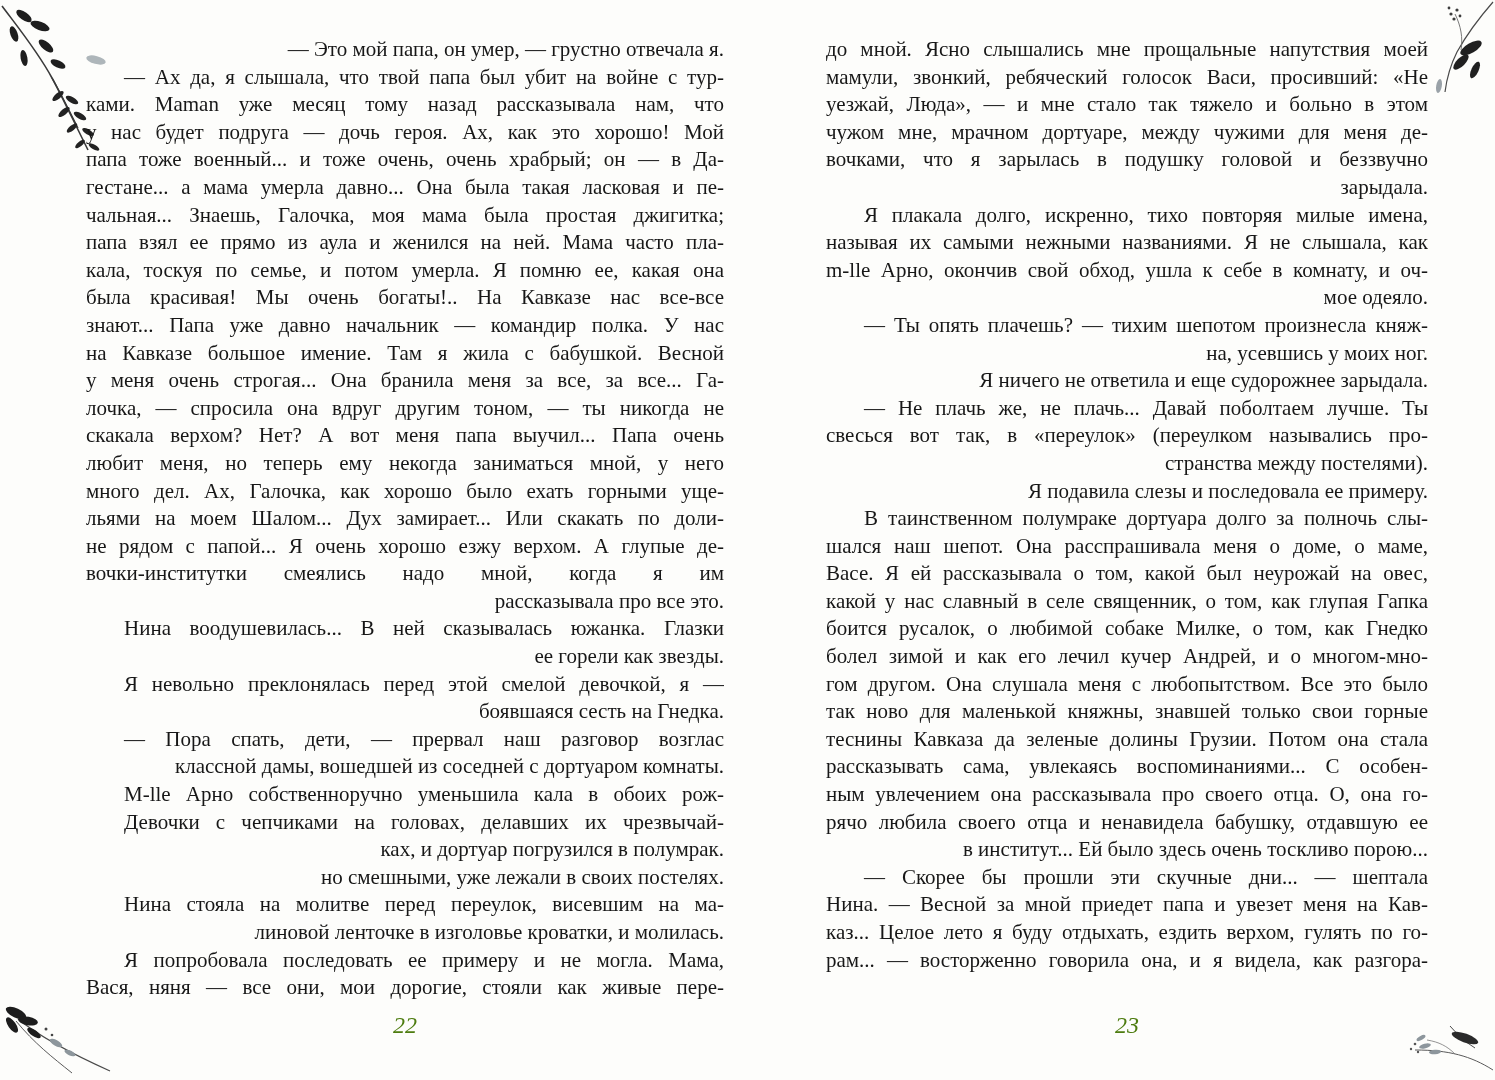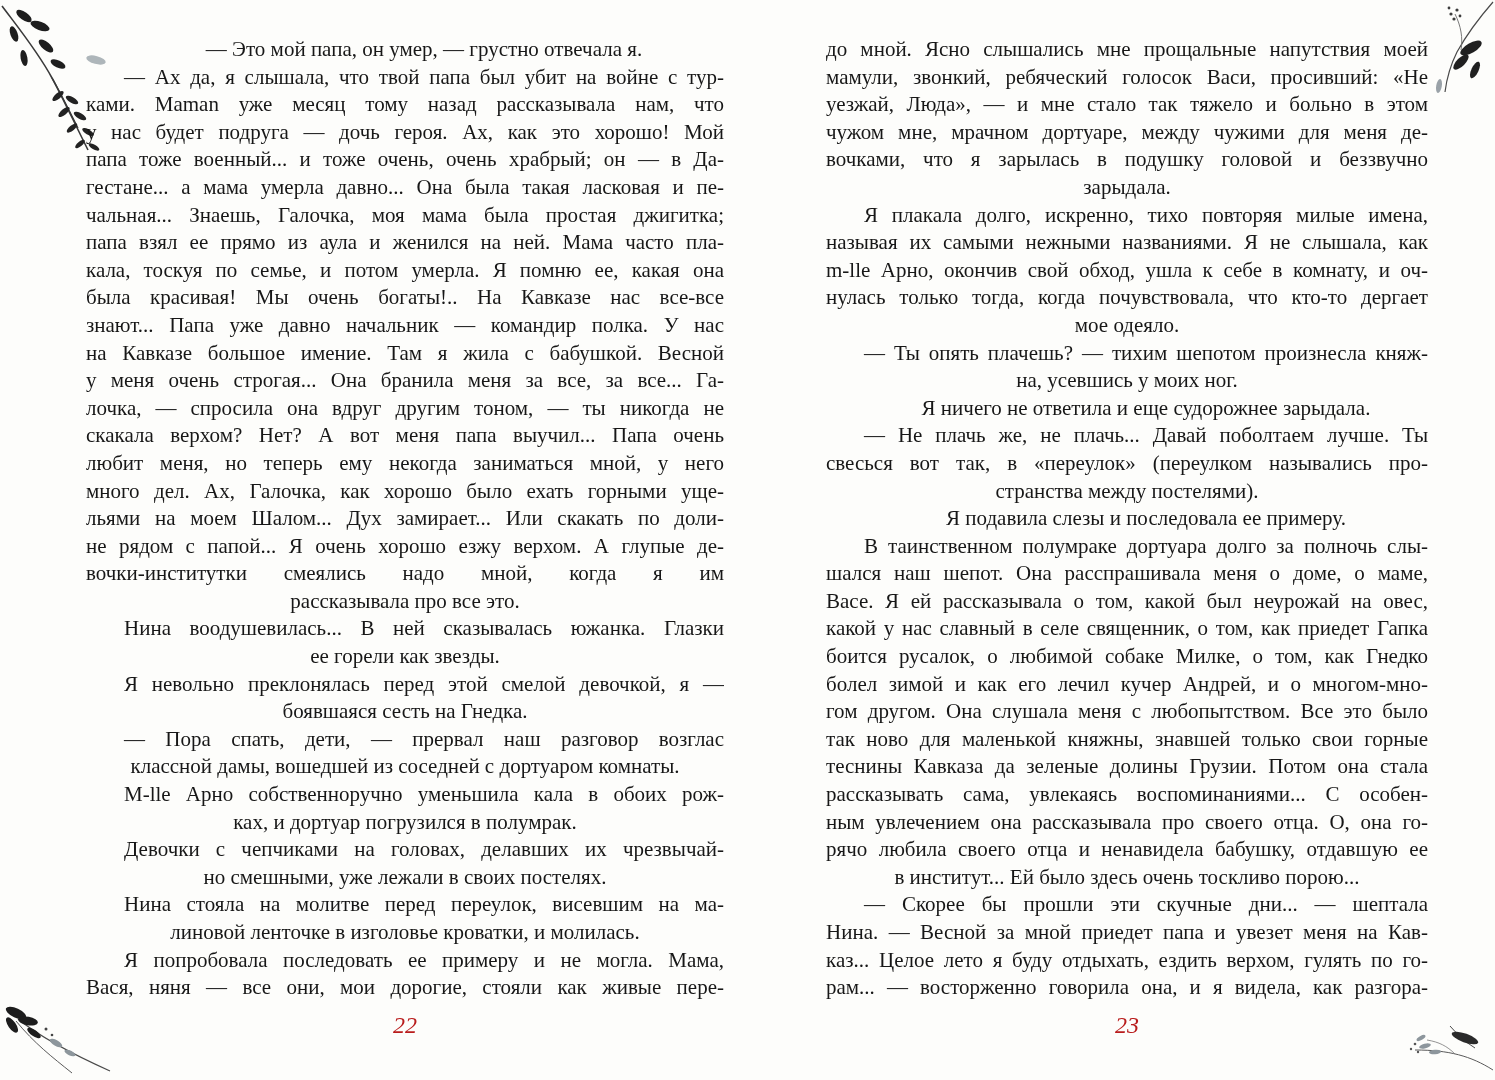--- a/index.html
+++ b/index.html
@@ -15,26 +15,26 @@
     position:absolute;top:36px;
     font-size:21px;line-height:27.6px;
   }
   .page-left .textblock{left:86px;width:638px;}
   .page-right .textblock{left:826px;width:602px;}
   .line{
     height:27.6px;overflow:hidden;
     white-space:normal;
   }
   .line.j{text-align:justify;text-align-last:justify;}
-  .line.l{text-align:center;}
+  .line.l{text-align:right;}
   .line.ind{text-indent:38px;}
   .pagenum{
     position:absolute;top:1012px;
     font-size:24px;font-style:italic;
-    text-align:center;color:#b91c1c;
+    text-align:center;color:#4d7c0f;
   }
   .page-left .pagenum{left:86px;width:638px;}
   .page-right .pagenum{left:826px;width:602px;}
   .ornament{position:absolute;pointer-events:none;}
   .orn-tl{left:0;top:0;}
   .orn-tr{right:0;top:0;}
   .orn-bl{left:0;bottom:0;}
   .orn-br{right:0;bottom:0;}
 </style>
 </head>
@@ -149,55 +149,54 @@
         <div class="line j">не рядом с папой... Я очень хорошо езжу верхом. А глупые де-</div>
         <div class="line j">вочки-институтки смеялись надо мной, когда я им</div>
         <div class="line l">рассказывала про все это.</div>
         <div class="line j ind">Нина воодушевилась... В ней сказывалась южанка. Глазки</div>
         <div class="line l">ее горели как звезды.</div>
         <div class="line j ind">Я невольно преклонялась перед этой смелой девочкой, я —</div>
         <div class="line l">боявшаяся сесть на Гнедка.</div>
         <div class="line j ind">— Пора спать, дети, — прервал наш разговор возглас</div>
         <div class="line l">классной дамы, вошедшей из соседней с дортуаром комнаты.</div>
         <div class="line j ind">M-lle Арно собственноручно уменьшила кала в обоих рож-</div>
+        <div class="line j ind">Девочки с чепчиками на головах, делавших их чрезвычай-</div>
         <div class="line l">ках, и дортуар погрузился в полумрак.</div>
-        <div class="line j ind">Девочки с чепчиками на головах, делавших их чрезвычай-</div>
         <div class="line l">но смешными, уже лежали в своих постелях.</div>
         <div class="line j ind">Нина стояла на молитве перед переулок, висевшим на ма-</div>
         <div class="line l">линовой ленточке в изголовье кроватки, и молилась.</div>
         <div class="line j ind">Я попробовала последовать ее примеру и не могла. Мама,</div>
         <div class="line j">Вася, няня — все они, мои дорогие, стояли как живые пере-</div>
       </div>
     <div class="pagenum">22</div>
   </div>
 
   <div class="page-right">
     <div class="textblock">
         <div class="line j">до мной. Ясно слышались мне прощальные напутствия моей</div>
         <div class="line j">мамули, звонкий, ребяческий голосок Васи, просивший: «Не</div>
         <div class="line j">уезжай, Люда», — и мне стало так тяжело и больно в этом</div>
         <div class="line j">чужом мне, мрачном дортуаре, между чужими для меня де-</div>
         <div class="line j">вочками, что я зарылась в подушку головой и беззвучно</div>
         <div class="line l">зарыдала.</div>
         <div class="line j ind">Я плакала долго, искренно, тихо повторяя милые имена,</div>
         <div class="line j">называя их самыми нежными названиями. Я не слышала, как</div>
         <div class="line j">m-lle Арно, окончив свой обход, ушла к себе в комнату, и оч-</div>
-        <div class="line j">нулась только тогда, когда почувствовала, что кто-то дергает</div>
         <div class="line l">мое одеяло.</div>
         <div class="line j ind">— Ты опять плачешь? — тихим шепотом произнесла княж-</div>
         <div class="line l">на, усевшись у моих ног.</div>
         <div class="line l ind">Я ничего не ответила и еще судорожнее зарыдала.</div>
         <div class="line j ind">— Не плачь же, не плачь... Давай поболтаем лучше. Ты</div>
         <div class="line j">свесься вот так, в «переулок» (переулком назывались про-</div>
         <div class="line l">странства между постелями).</div>
         <div class="line l ind">Я подавила слезы и последовала ее примеру.</div>
         <div class="line j ind">В таинственном полумраке дортуара долго за полночь слы-</div>
         <div class="line j">шался наш шепот. Она расспрашивала меня о доме, о маме,</div>
         <div class="line j">Васе. Я ей рассказывала о том, какой был неурожай на овес,</div>
-        <div class="line j">какой у нас славный в селе священник, о том, как приедет Гапка</div>
+        <div class="line j">какой у нас славный в селе священник, о том, как глупая Гапка</div>
         <div class="line j">боится русалок, о любимой собаке Милке, о том, как Гнедко</div>
         <div class="line j">болел зимой и как его лечил кучер Андрей, и о многом-мно-</div>
         <div class="line j">гом другом. Она слушала меня с любопытством. Все это было</div>
         <div class="line j">так ново для маленькой княжны, знавшей только свои горные</div>
         <div class="line j">теснины Кавказа да зеленые долины Грузии. Потом она стала</div>
         <div class="line j">рассказывать сама, увлекаясь воспоминаниями... С особен-</div>
         <div class="line j">ным увлечением она рассказывала про своего отца. О, она го-</div>
         <div class="line j">рячо любила своего отца и ненавидела бабушку, отдавшую ее</div>
         <div class="line l">в институт... Ей было здесь очень тоскливо порою...</div>
         <div class="line j ind">— Скорее бы прошли эти скучные дни... — шептала</div>

